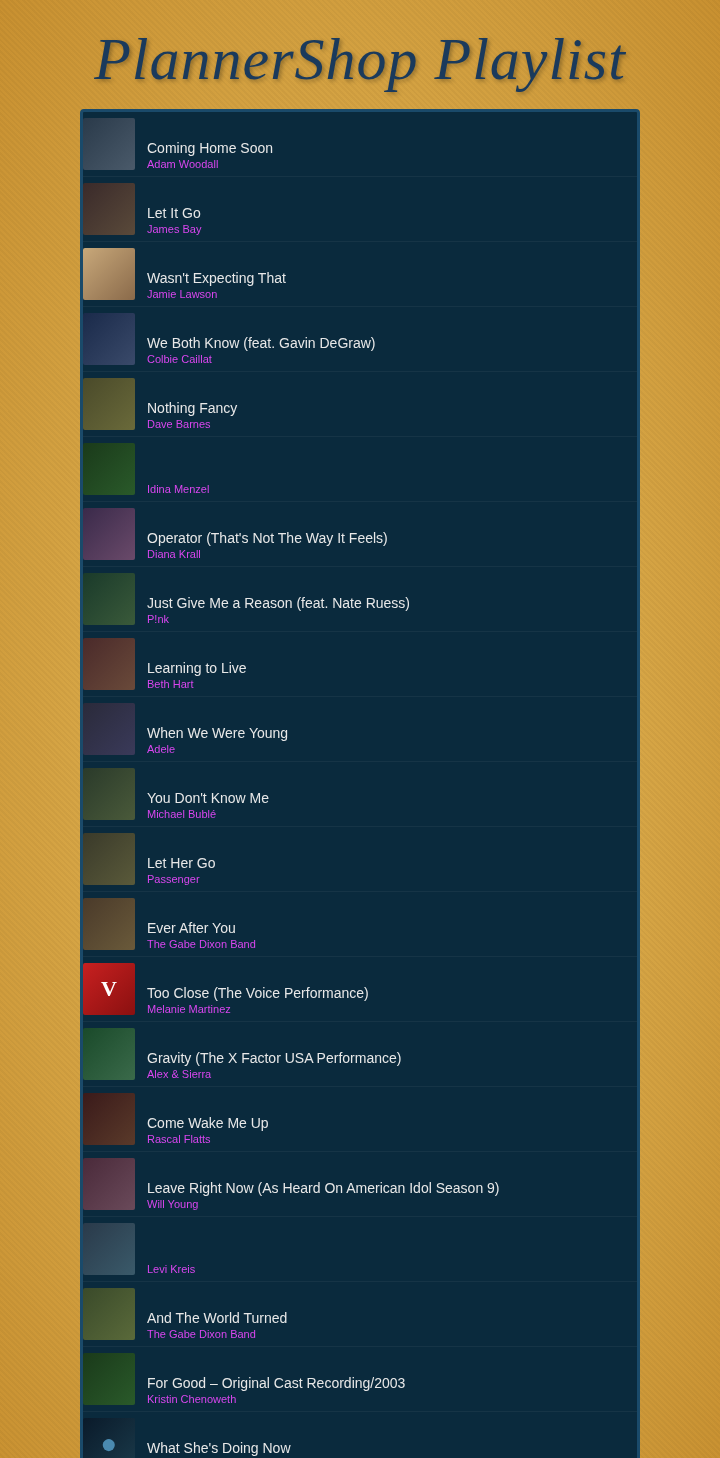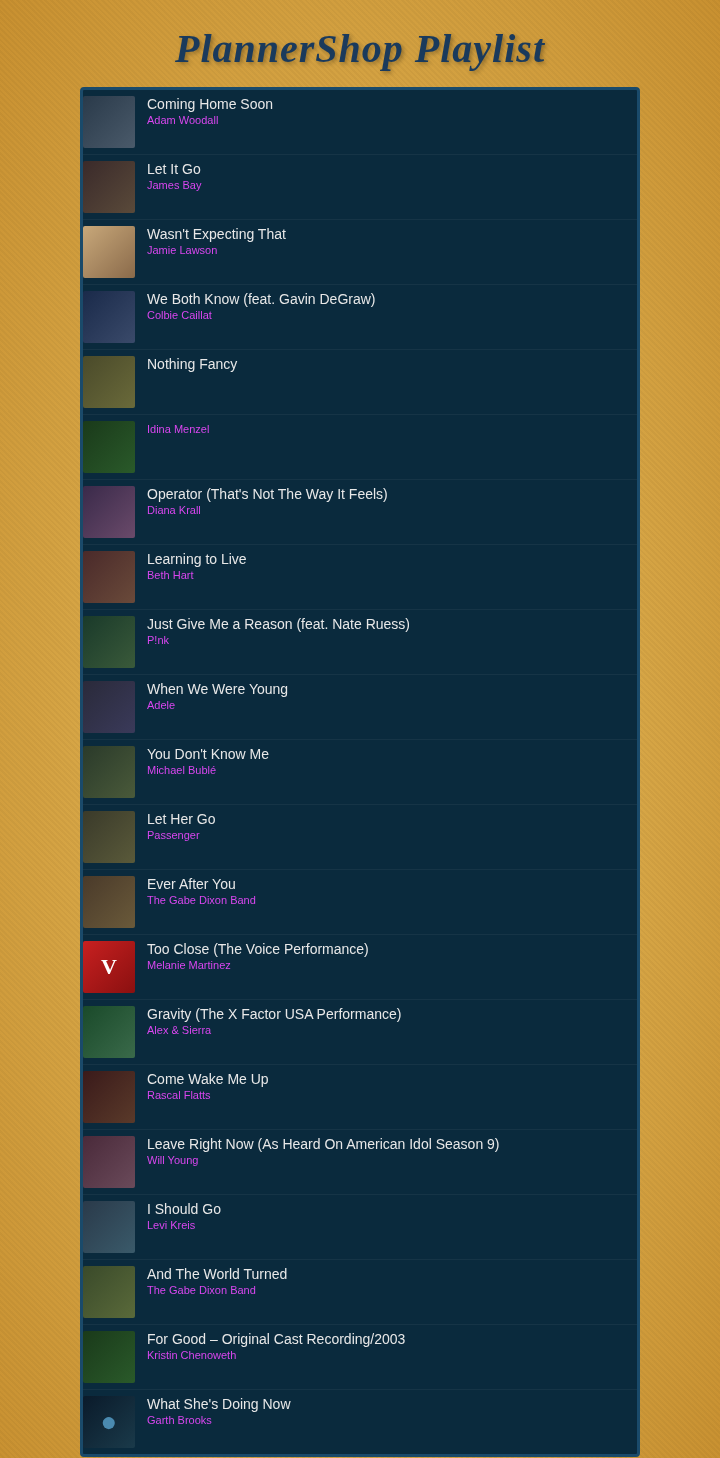--- a/index.html
+++ b/index.html
@@ -38,41 +38,41 @@
       width: 720px;
       display: flex;
       flex-direction: column;
       align-items: center;
       padding: 10px 0 20px;
     }
 
     .title {
       font-family: 'Palatino Linotype', Palatino, serif;
       font-style: italic;
-      font-size: 40px;
-      font-weight: bold;
+      font-size: 60px;
+      font-weight: normal;
       color: #1a3a5c;
       text-shadow: 2px 2px 4px rgba(0,0,0,0.3);
       text-align: center;
       padding: 15px 20px 10px;
       letter-spacing: 1px;
     }
 
     .playlist-container {
       width: 560px;
       background: #0a2a3d;
       border: 3px solid #1a4a6a;
       border-radius: 4px;
       overflow: hidden;
       margin: 5px 0 15px;
     }
 
     .playlist-item {
       display: flex;
-      align-items: flex-start;
+      align-items: flex-end;
       padding: 6px 10px 6px 0;
       border-bottom: 1px solid rgba(255,255,255,0.05);
       cursor: pointer;
       transition: background 0.2s;
     }
 
     .playlist-item:last-child {
       border-bottom: none;
     }
 
@@ -212,20 +212,21 @@
           <div class="song-title">We Both Know (feat. Gavin DeGraw)</div>
           <div class="song-artist">Colbie Caillat</div>
         </div>
       </div>
       <div class="playlist-item">
         <div class="album-art">
           <div class="album-art-inner art-5"></div>
         </div>
         <div class="song-info">
           <div class="song-title">Nothing Fancy</div>
+          <div class="song-artist">Dave Barnes</div>
         </div>
       </div>
       <div class="playlist-item">
         <div class="album-art">
           <div class="album-art-inner art-wicked"></div>
         </div>
         <div class="song-info">
           <div class="song-artist">Idina Menzel</div>
         </div>
       </div>
@@ -233,38 +234,38 @@
         <div class="album-art">
           <div class="album-art-inner art-7"></div>
         </div>
         <div class="song-info">
           <div class="song-title">Operator (That's Not The Way It Feels)</div>
           <div class="song-artist">Diana Krall</div>
         </div>
       </div>
       <div class="playlist-item">
         <div class="album-art">
+          <div class="album-art-inner art-8"></div>
+        </div>
+        <div class="song-info">
+          <div class="song-title">Just Give Me a Reason (feat. Nate Ruess)</div>
+          <div class="song-artist">P!nk</div>
+        </div>
+      </div>
+      <div class="playlist-item">
+        <div class="album-art">
           <div class="album-art-inner art-9"></div>
         </div>
         <div class="song-info">
           <div class="song-title">Learning to Live</div>
           <div class="song-artist">Beth Hart</div>
         </div>
       </div>
       <div class="playlist-item">
         <div class="album-art">
-          <div class="album-art-inner art-8"></div>
-        </div>
-        <div class="song-info">
-          <div class="song-title">Just Give Me a Reason (feat. Nate Ruess)</div>
-          <div class="song-artist">P!nk</div>
-        </div>
-      </div>
-      <div class="playlist-item">
-        <div class="album-art">
           <div class="album-art-inner art-10"></div>
         </div>
         <div class="song-info">
           <div class="song-title">When We Were Young</div>
           <div class="song-artist">Adele</div>
         </div>
       </div>
       <div class="playlist-item">
         <div class="album-art">
           <div class="album-art-inner art-11"></div>
@@ -326,21 +327,20 @@
         <div class="song-info">
           <div class="song-title">Leave Right Now (As Heard On American Idol Season 9)</div>
           <div class="song-artist">Will Young</div>
         </div>
       </div>
       <div class="playlist-item">
         <div class="album-art">
           <div class="album-art-inner art-18"></div>
         </div>
         <div class="song-info">
-          <div class="song-title">I Should Go</div>
           <div class="song-artist">Levi Kreis</div>
         </div>
       </div>
       <div class="playlist-item">
         <div class="album-art">
           <div class="album-art-inner art-19"></div>
         </div>
         <div class="song-info">
           <div class="song-title">And The World Turned</div>
           <div class="song-artist">The Gabe Dixon Band</div>

